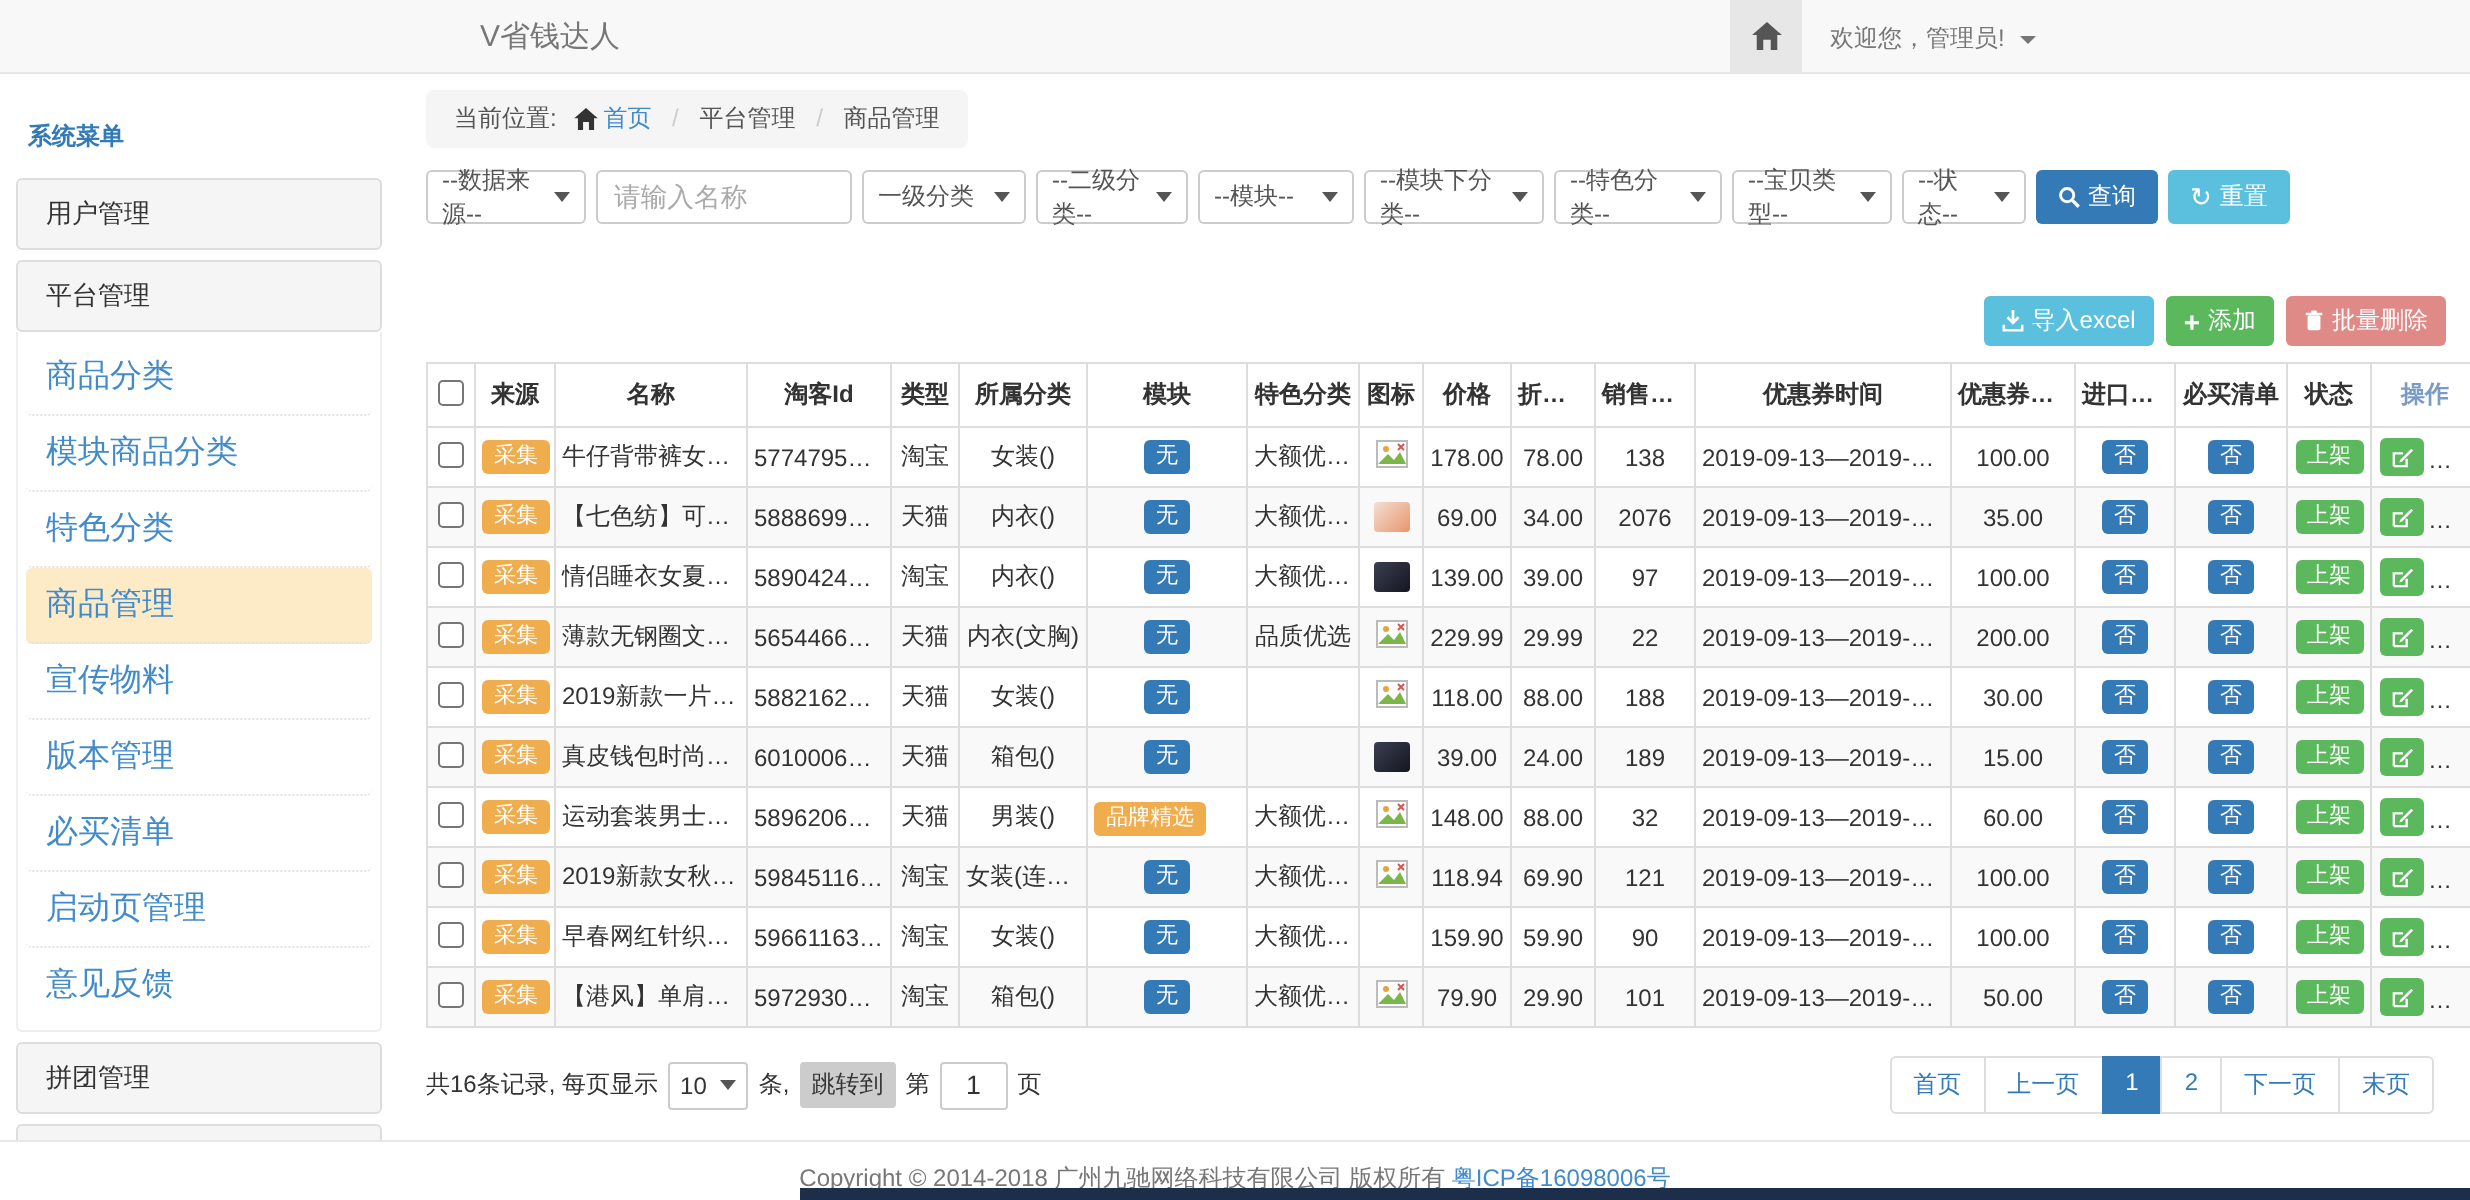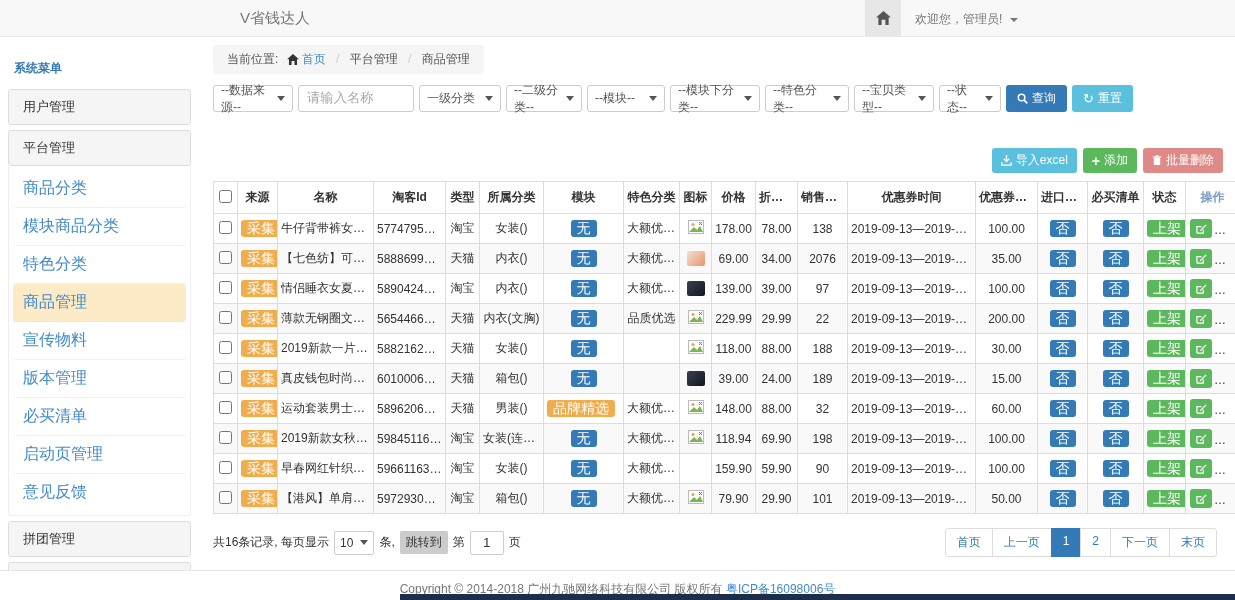--- a/index.html
+++ b/index.html
@@ -52,21 +52,21 @@
   .toolbar { margin-top:36px; display:flex; justify-content:flex-end; gap:6px; }
   .toolbar .btn { height:25px; padding:0 9px; }
 
   
   table.grid { width:100%; border-collapse:collapse; table-layout:fixed; margin-top:8px; }
   .grid th, .grid td { border:1px solid #ddd; text-align:center; padding:5px 3px; font-size:12px;
     overflow:hidden; white-space:nowrap; text-overflow:ellipsis; vertical-align:middle; }
   .grid th { font-weight:bold; color:#333; padding:7px 3px; }
   .grid th.op-head { color:#7a9cc4; }
   .grid tbody tr:nth-child(even) { background:#f9f9f9; }
-  .badge { display:inline-block; color:#fff; border-radius:3px; padding:2px 6px; font-size:14px; line-height:13px; }
+  .badge { display:inline-block; color:#fff; border-radius:3px; padding:2px 6px; font-size:11px; line-height:13px; }
   .badge-orange { background:#f0ad4e; }
   .badge-blue { background:#337ab7; }
   .badge-green { background:#5cb85c; }
   .op-btn { display:inline-flex; align-items:center; justify-content:center; width:22px; height:19px;
     border-radius:3px; border:none; cursor:pointer; color:#fff; margin:0 1px; }
   .op-edit { background:#5cb85c; }
   .op-del { background:#d9534f; }
   .thumb { display:inline-block; width:18px; height:15px; border-radius:2px; vertical-align:middle; }
 
   
@@ -137,21 +137,21 @@
     <span class="sep">/</span>
     <span>商品管理</span>
   </div>
 
   <div class="filter-bar" id="filter-bar">
 
     <div class="sel" style="width: 80px;">
         <span>--数据来源--</span>
         <span class="sc"></span>
       </div>
-      <input class="txt-input" placeholder="请输入名称" style="width: 116px; font-family: Liberation Mono, monospace;">
+      <input class="txt-input" placeholder="请输入名称" style="width: 128px;">
       <div class="sel" style="width: 82px;">
         <span>一级分类</span>
         <span class="sc"></span>
       </div>
       <div class="sel" style="width: 76px;">
         <span>--二级分类--</span>
         <span class="sc"></span>
       </div>
       <div class="sel" style="width: 78px;">
         <span>--模块--</span>
@@ -508,21 +508,21 @@
           <td><span class="badge badge-blue">无</span></td>
           <td>大额优惠券</td>
           <td><svg width="16" height="14" viewBox="0 0 16 14">
               <rect x="0.5" y="0.5" width="15" height="13" fill="#fff" stroke="#bbb"></rect>
               <circle cx="5" cy="4.5" r="1.5" fill="#e8a33d"></circle>
               <path d="M1 12 L6 7 L9 10 L12 6 L15 12 Z" fill="#7ab648"></path>
               <path d="M11 2 l3 3 M14 2 l-3 3" stroke="#d9534f" stroke-width="1"></path>
             </svg></td>
           <td>118.94</td>
           <td>69.90</td>
-          <td>198</td>
+          <td>121</td>
           <td>2019-09-13—2019-09-17</td>
           <td>100.00</td>
           <td><span class="badge badge-blue">否</span></td>
           <td><span class="badge badge-blue">否</span></td>
           <td><span class="badge badge-green">上架</span></td>
           <td><button class="op-btn op-edit">
               <svg width="11" height="11" viewBox="0 0 12 12">
                 <path d="M1 11 V4 H6" fill="none" stroke="#fff" stroke-width="1.3"></path>
                 <path d="M1 11 H8 V7" fill="none" stroke="#fff" stroke-width="1.3"></path>
                 <path d="M4.5 7.5 L10.5 1.5 L11.5 2.5 L5.5 8.5 L4 9 Z" fill="#fff"></path>

